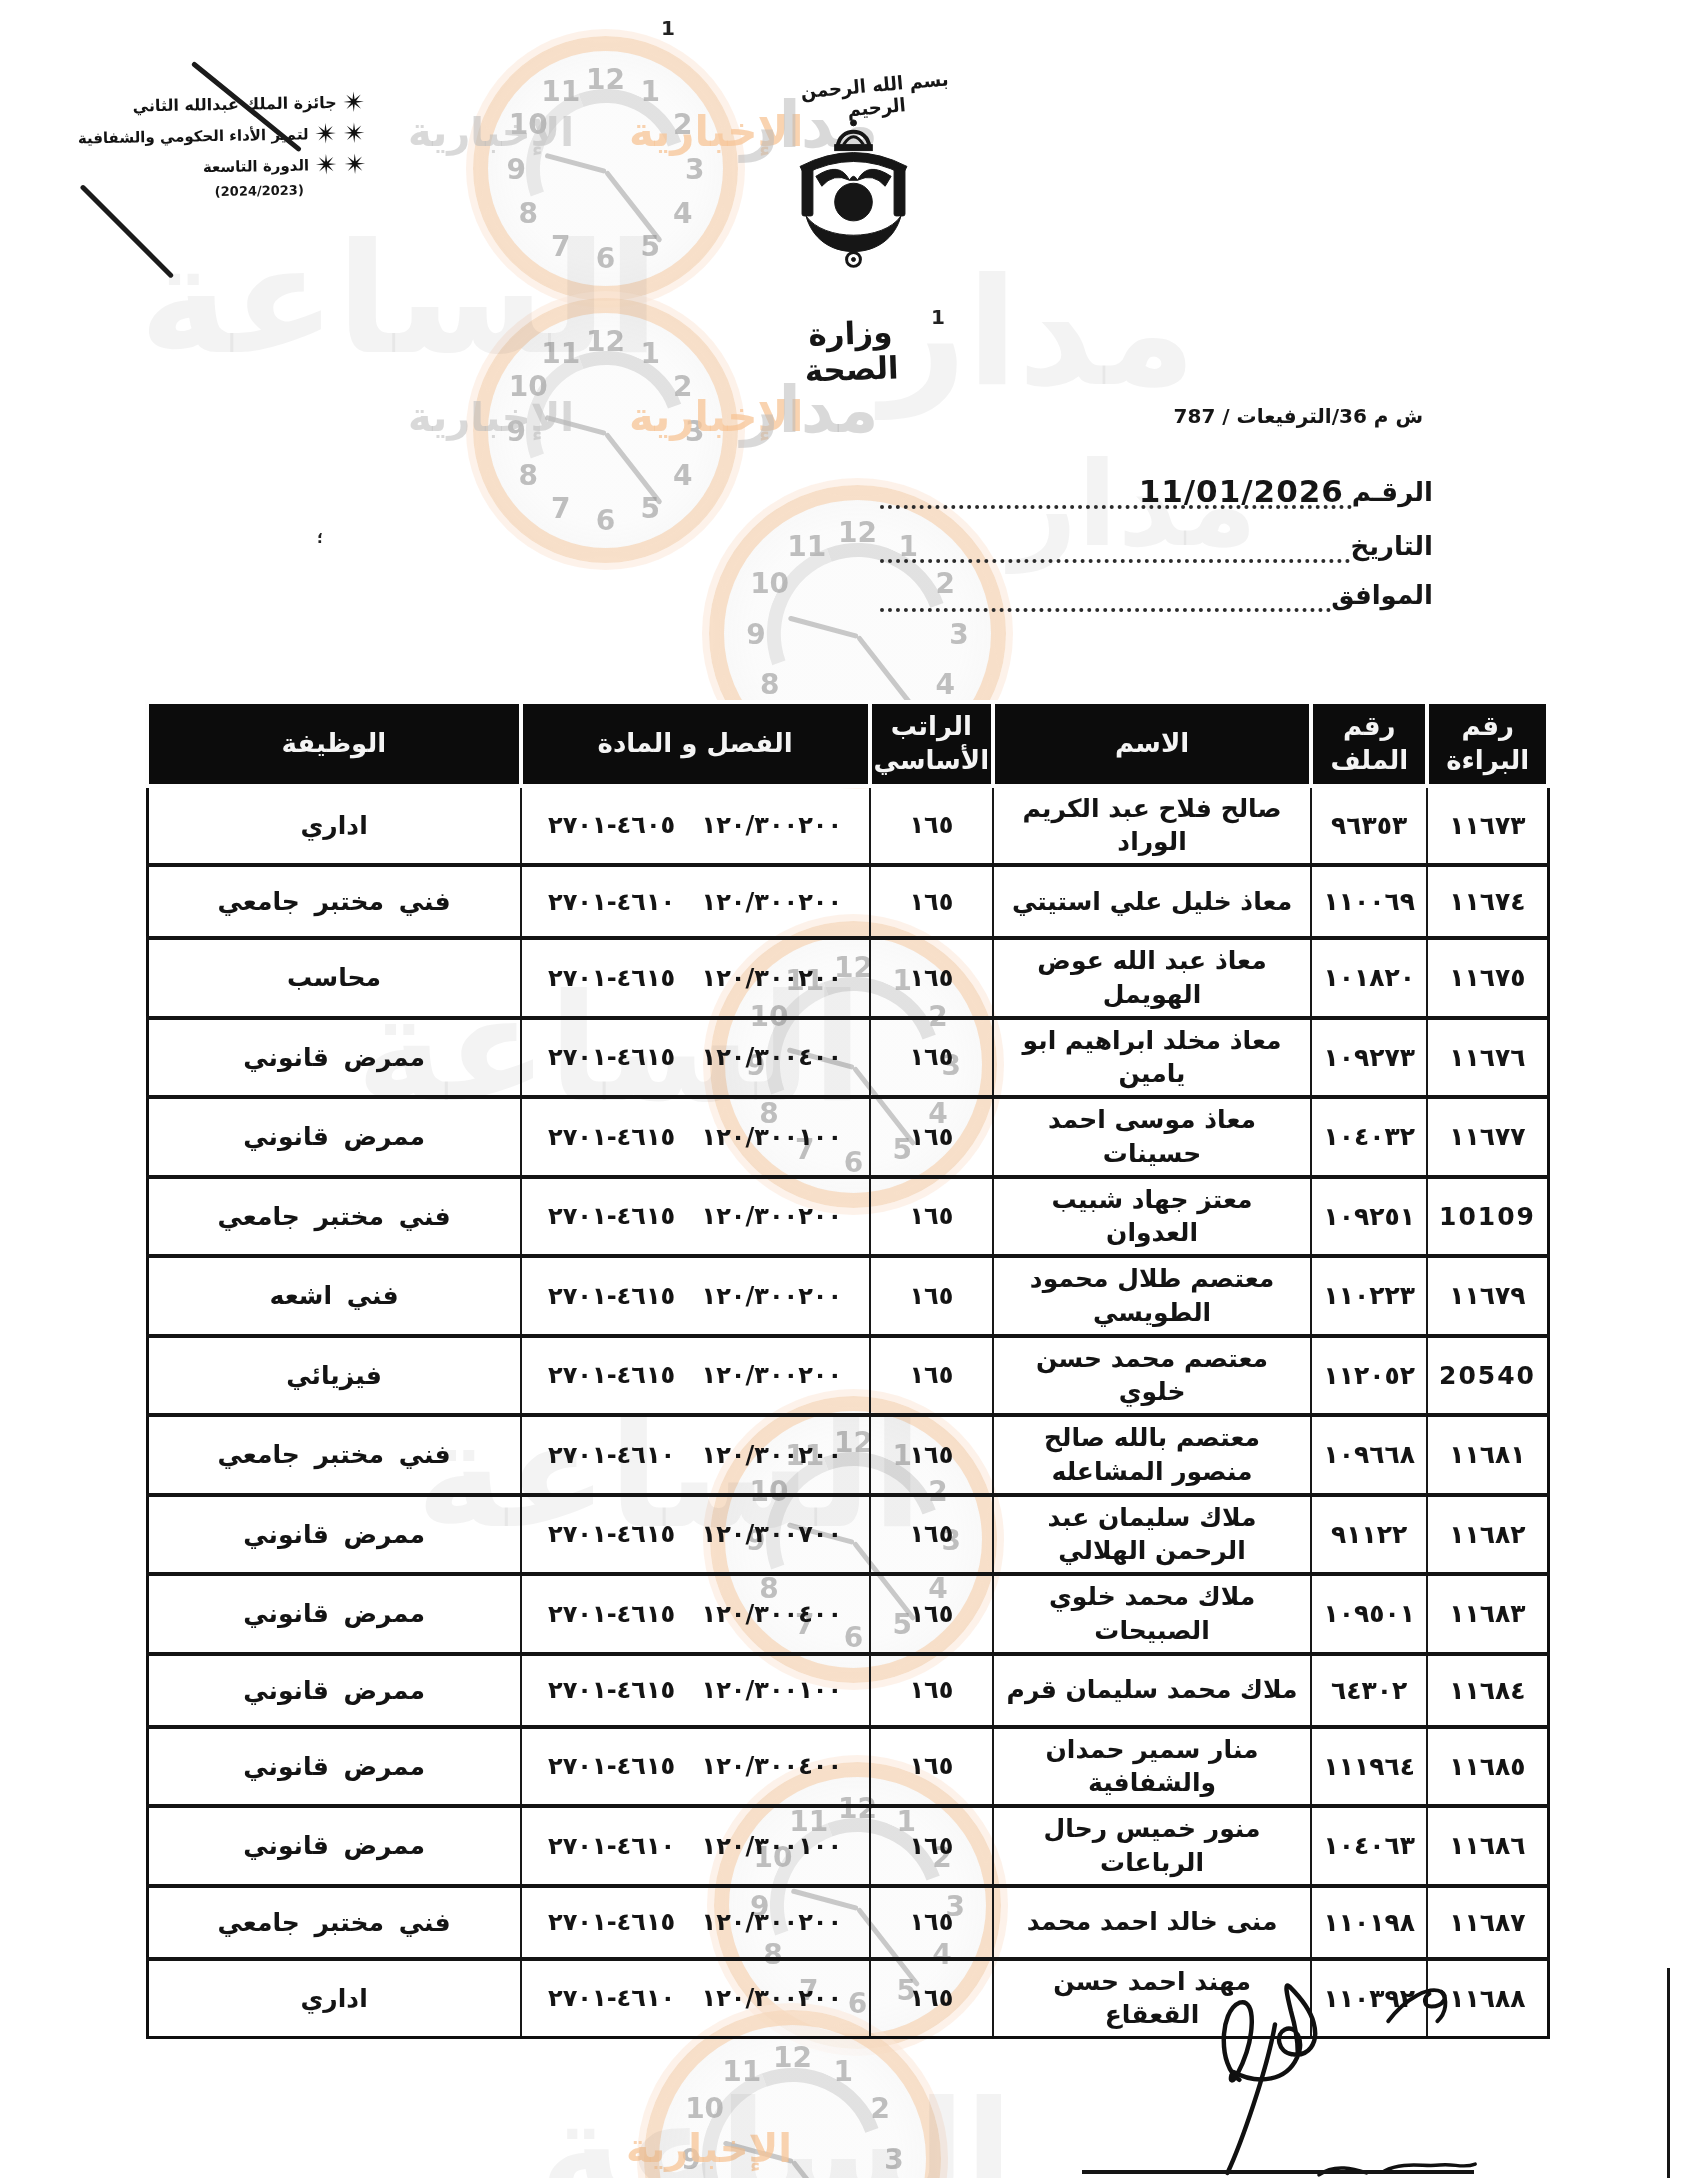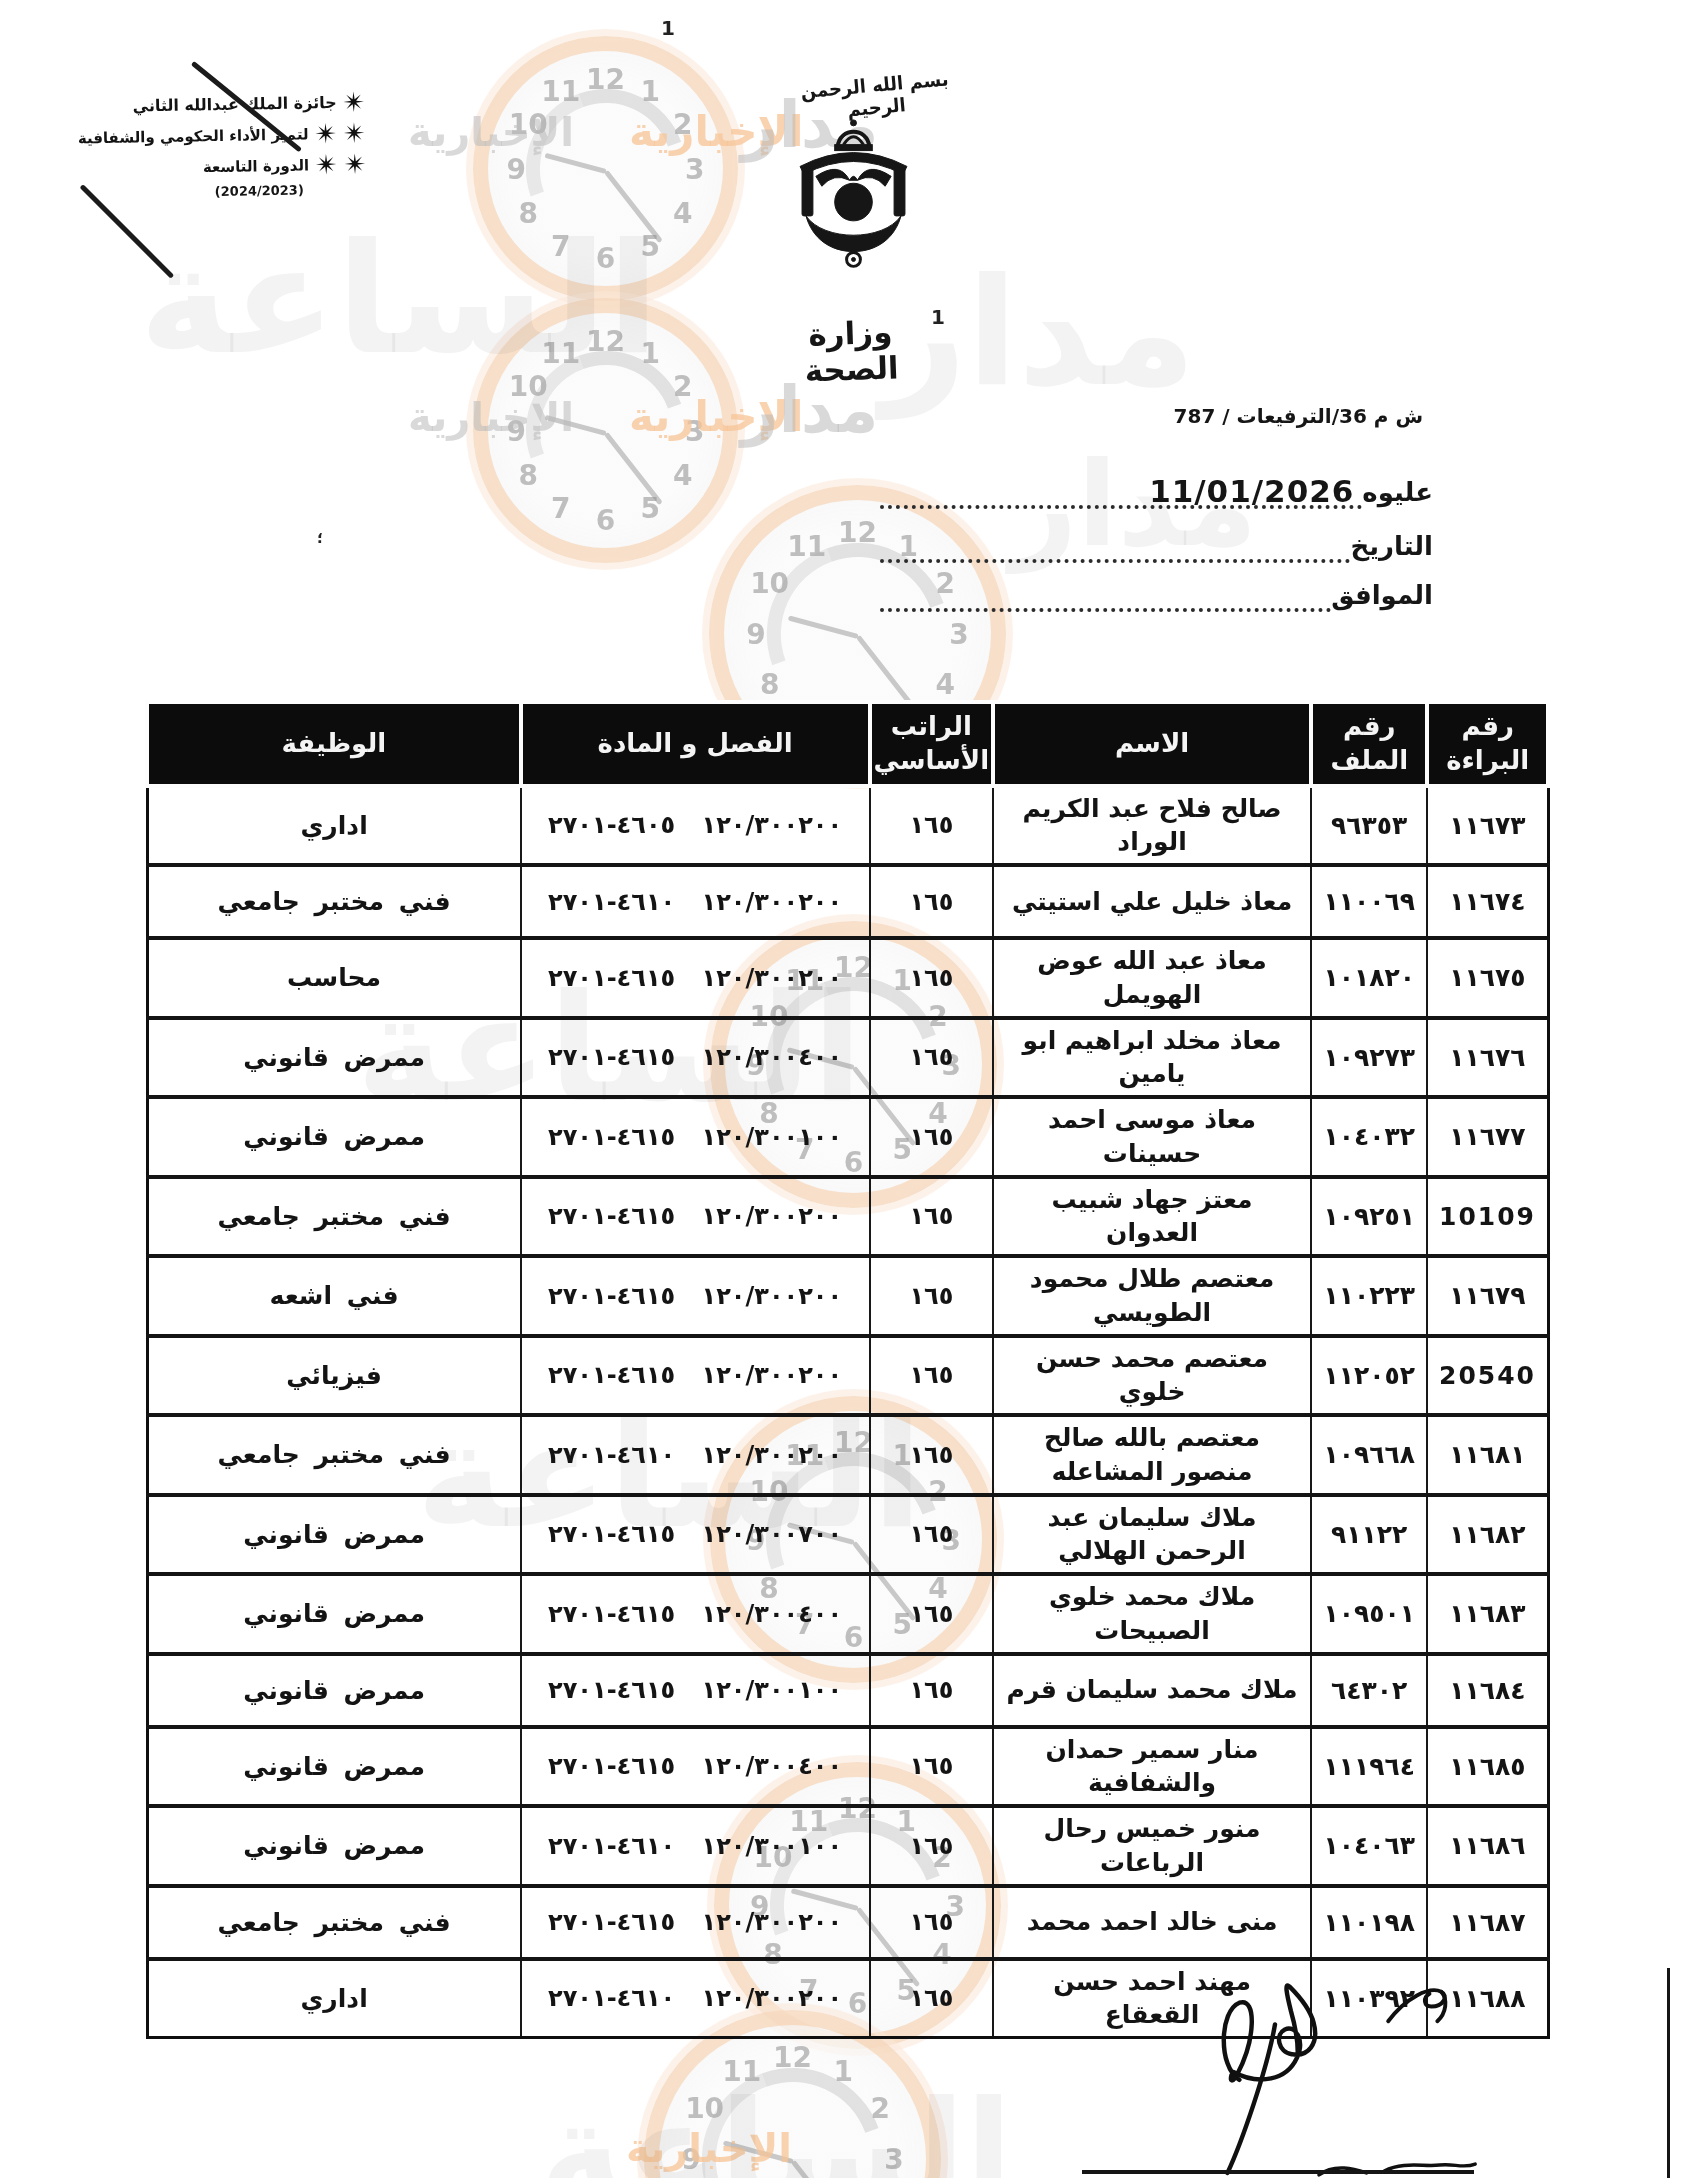--- a/index.html
+++ b/index.html
@@ -238,21 +238,21 @@
 
   <div class="content" id="ministry-name">وزارة الصحة</div>
 
   <span class="content pencil-mark" style="left:661px;top:16px;">1</span>
   <span class="content pencil-mark" style="left:931px;top:305px;">1</span>
   <span class="content pencil-mark" style="left:317px;top:529px;font-size:15px;">؛</span>
 
   <div class="content" id="ref-line">ش م 36/الترفيعات / 787</div>
 
   <div class="ref-row content" style="top:463px;">
-    <span class="ref-label">عليوه</span>
+    <span class="ref-label">الرقـم</span>
     <span class="dotarea">
       <span class="ref-date">11/01/2026</span>
     </span>
   </div>
   <div class="ref-row content" style="top:566px;">
     <span class="ref-label">الموافق</span>
     <span class="dotarea"></span>
   </div>
   <div class="ref-row content" style="top:517px;">
     <span class="ref-label">التاريخ</span>

